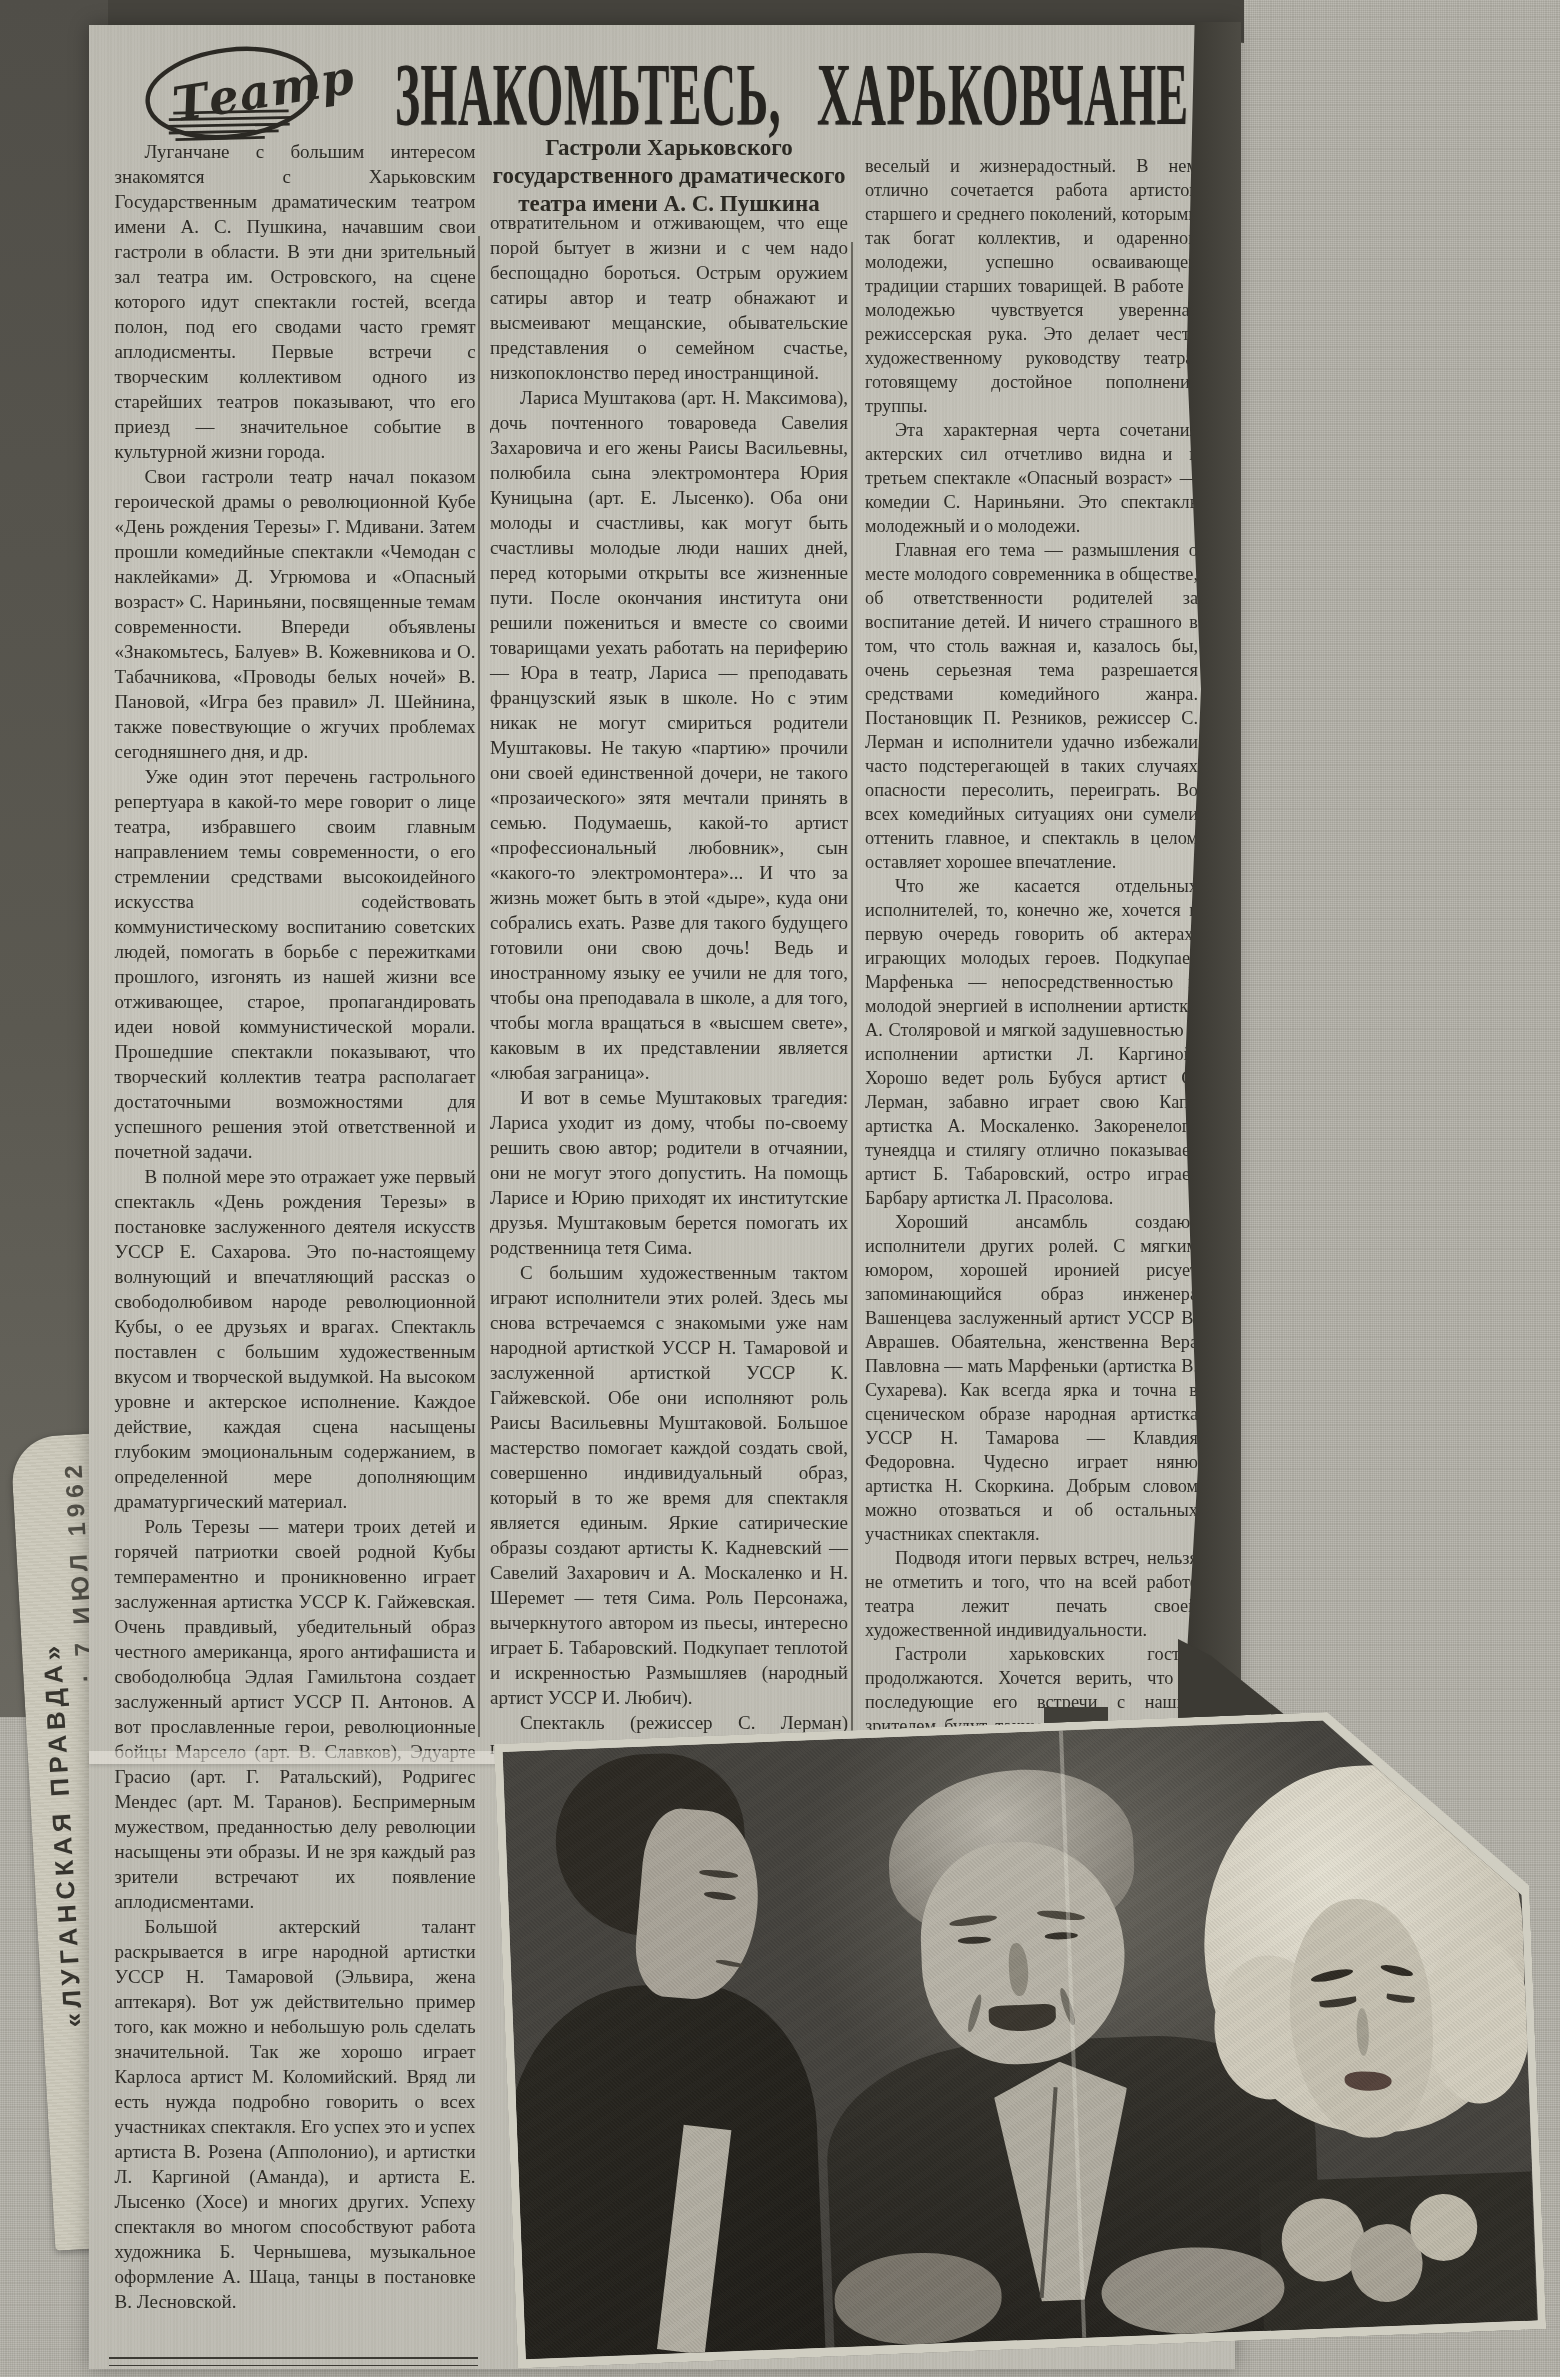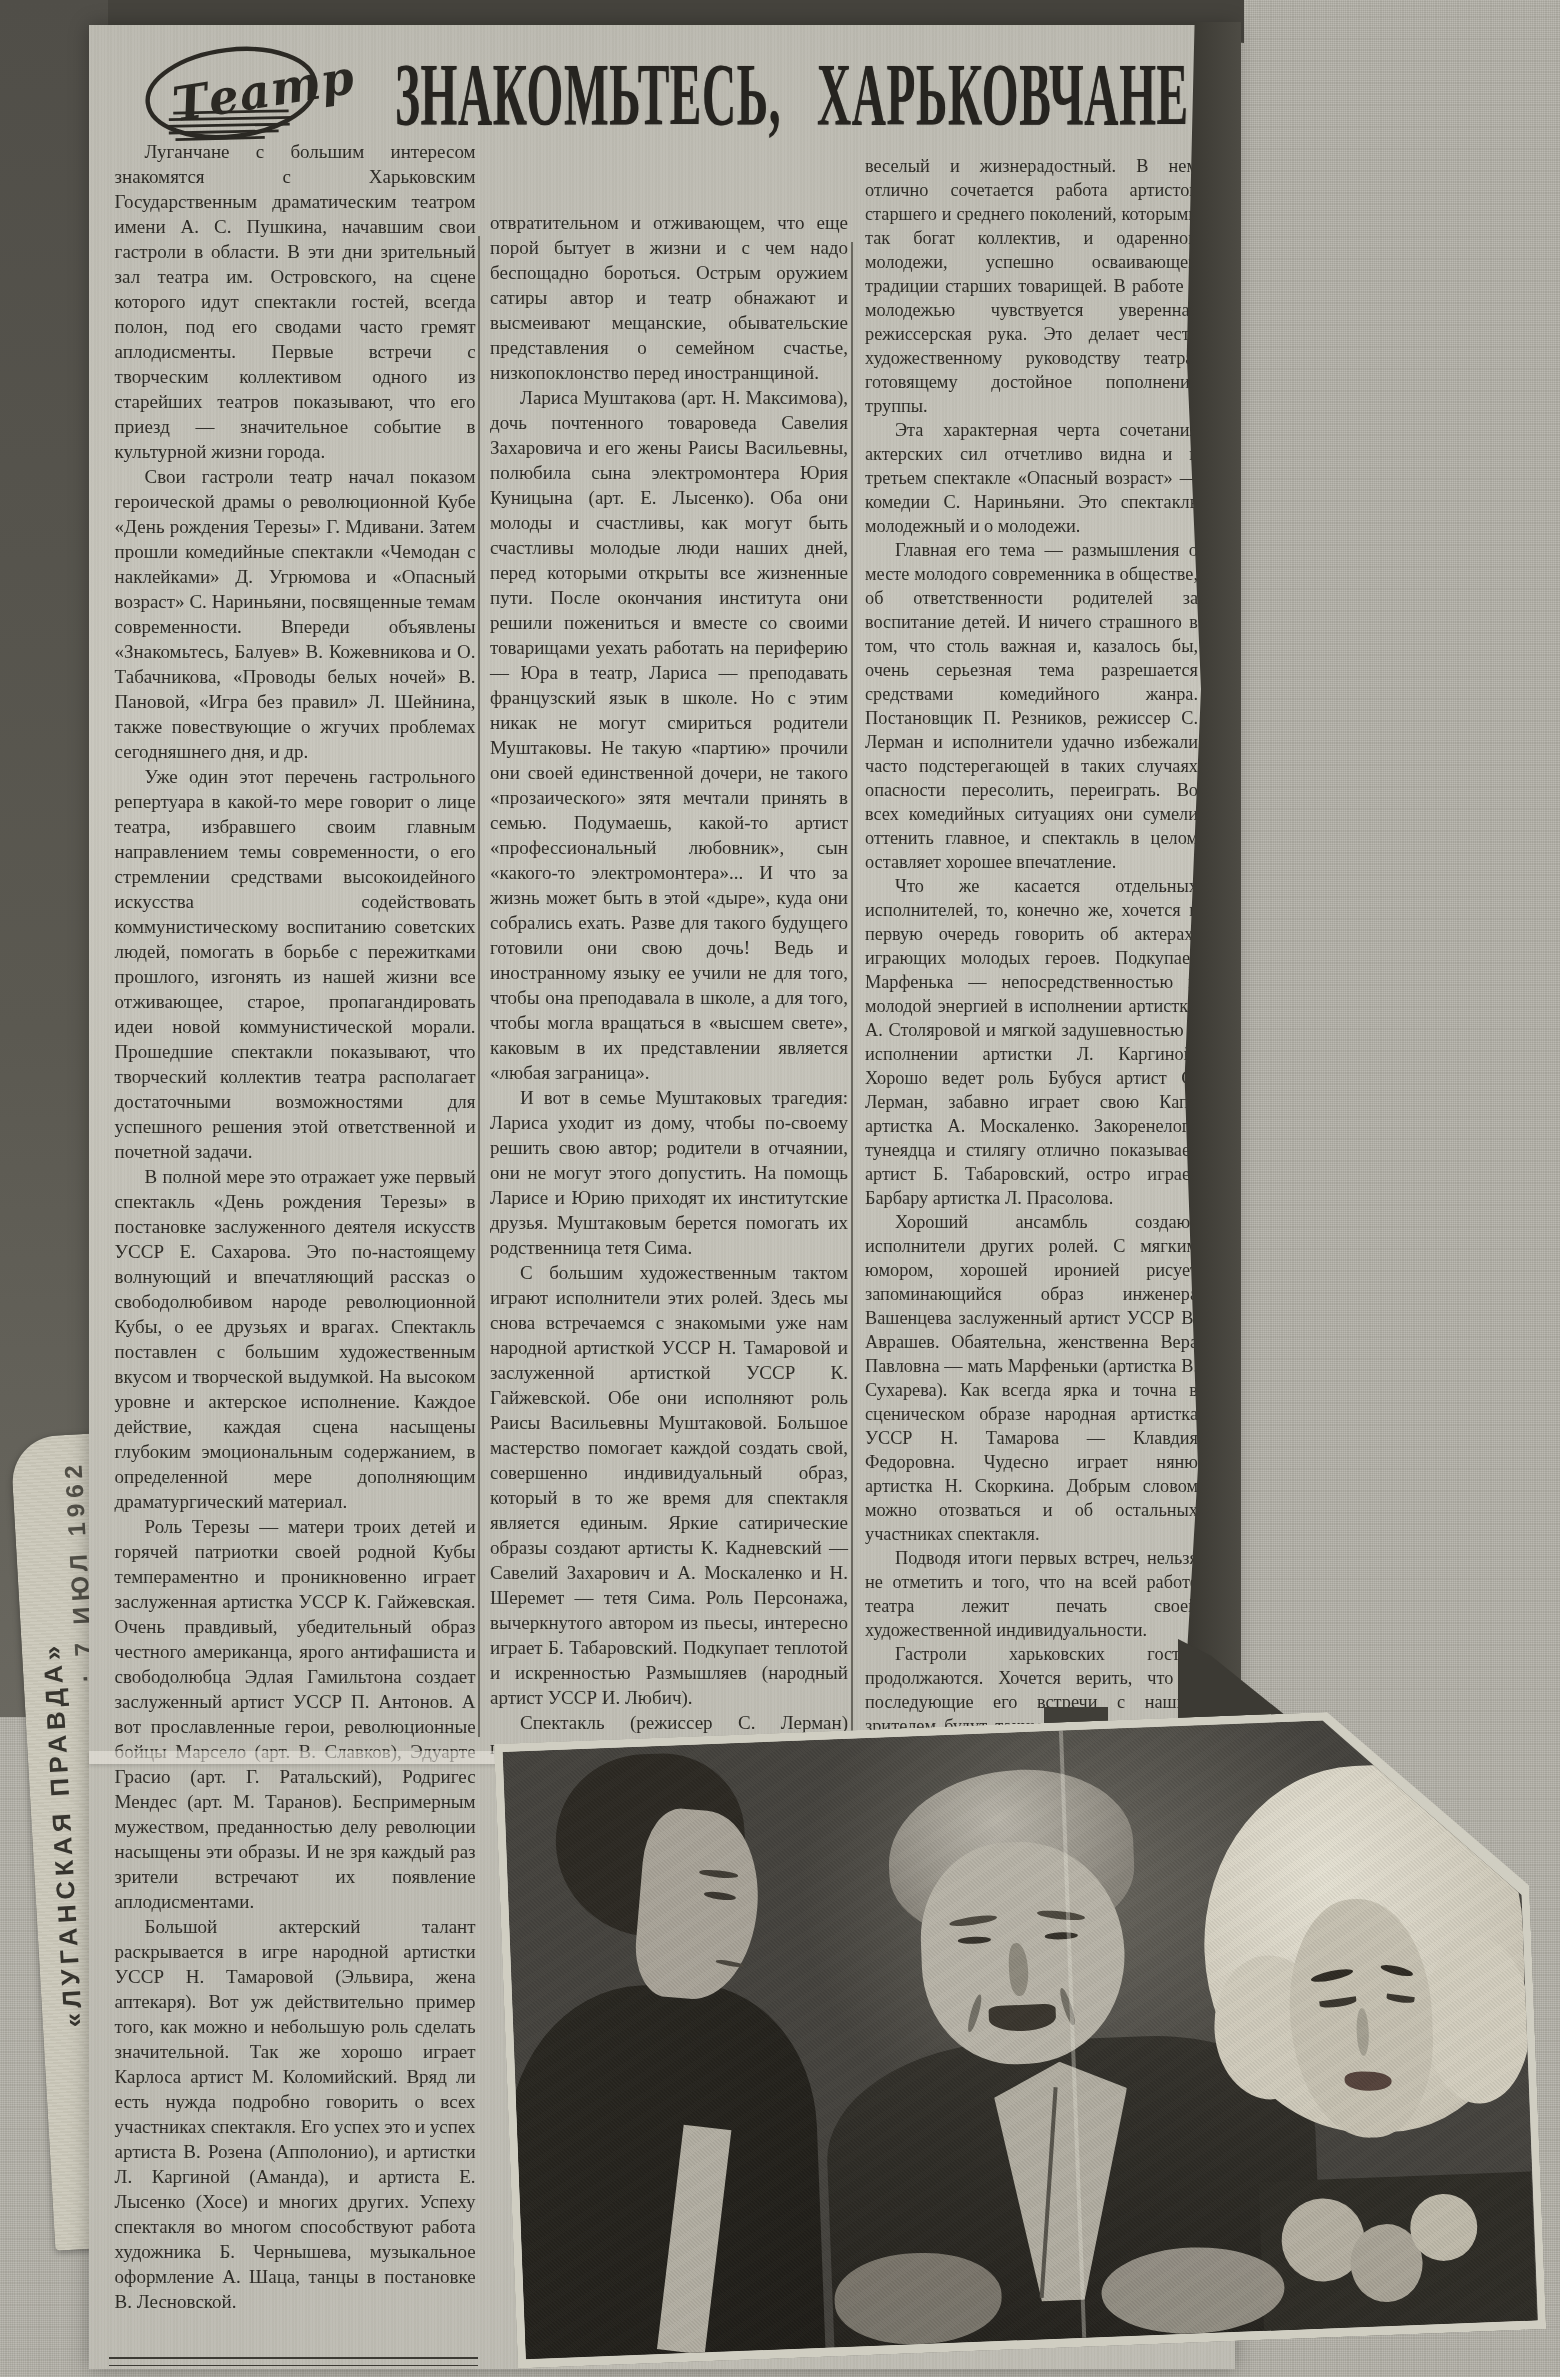--- a/index.html
+++ b/index.html
@@ -166,20 +166,21 @@
 
   <div class="col col1">
       <p>Луганчане с большим интересом знакомятся с Харьковским Государственным драматическим театром имени А. С. Пушкина, начавшим свои гастроли в области. В эти дни зрительный зал театра им. Островского, на сцене которого идут спектакли гостей, всегда полон, под его сводами часто гремят аплодисменты. Первые встречи с творческим коллективом одного из старейших театров показывают, что его приезд — значительное событие в культурной жизни города.</p>
       <p>Свои гастроли театр начал показом героической драмы о революционной Кубе «День рождения Терезы» Г. Мдивани. Затем прошли комедийные спектакли «Чемодан с наклейками» Д. Угрюмова и «Опасный возраст» С. Нариньяни, посвященные темам современности. Впереди объявлены «Знакомьтесь, Балуев» В. Кожевникова и О. Табачникова, «Проводы белых ночей» В. Пановой, «Игра без правил» Л. Шейнина, также повествующие о жгучих проблемах сегодняшнего дня, и др.</p>
       <p>Уже один этот перечень гастрольного репертуара в какой-то мере говорит о лице театра, избравшего своим главным направлением темы современности, о его стремлении средствами высокоидейного искусства содействовать коммунистическому воспитанию советских людей, помогать в борьбе с пережитками прошлого, изгонять из нашей жизни все отживающее, старое, пропагандировать идеи новой коммунистической морали. Прошедшие спектакли показывают, что творческий коллектив театра располагает достаточными возможностями для успешного решения этой ответственной и почетной задачи.</p>
       <p>В полной мере это отражает уже первый спектакль «День рождения Терезы» в постановке заслуженного деятеля искусств УССР Е. Сахарова. Это по-настоящему волнующий и впечатляющий рассказ о свободолюбивом народе революционной Кубы, о ее друзьях и врагах. Спектакль поставлен с большим художественным вкусом и творческой выдумкой. На высоком уровне и актерское исполнение. Каждое действие, каждая сцена насыщены глубоким эмоциональным содержанием, в определенной мере дополняющим драматургический материал.</p>
       <p>Роль Терезы — матери троих детей и горячей патриотки своей родной Кубы темпераментно и проникновенно играет заслуженная артистка УССР К. Гайжевская. Очень правдивый, убедительный образ честного американца, ярого антифашиста и свободолюбца Эдлая Гамильтона создает заслуженный артист УССР П. Антонов. А вот прославленные герои, революционные бойцы Марсело (арт. В. Славков), Эдуарте Грасио (арт. Г. Ратальский), Родригес Мендес (арт. М. Таранов). Беспримерным мужеством, преданностью делу революции насыщены эти образы. И не зря каждый раз зрители встречают их появление аплодисментами.</p>
       <p>Большой актерский талант раскрывается в игре народной артистки УССР Н. Тамаровой (Эльвира, жена аптекаря). Вот уж действительно пример того, как можно и небольшую роль сделать значительной. Так же хорошо играет Карлоса артист М. Коломийский. Вряд ли есть нужда подробно говорить о всех участниках спектакля. Его успех это и успех артиста В. Розена (Апполонио), и артистки Л. Каргиной (Аманда), и артиста Е. Лысенко (Хосе) и многих других. Успеху спектакля во многом способствуют работа художника Б. Чернышева, музыкальное оформление А. Шаца, танцы в постановке В. Лесновской.</p>
     </div>
 
+  <div class="abs col2-header">Гастроли Харьковского государственного драматического театра имени А. С. Пушкина</div>
   <div class="col col2">
       <p class="no-indent">отвратительном и отживающем, что еще порой бытует в жизни и с чем надо беспощадно бороться. Острым оружием сатиры автор и театр обнажают и высмеивают мещанские, обывательские представления о семейном счастье, низкопоклонство перед иностранщиной.</p>
       <p>Лариса Муштакова (арт. Н. Максимова), дочь почтенного товароведа Савелия Захаровича и его жены Раисы Васильевны, полюбила сына электромонтера Юрия Куницына (арт. Е. Лысенко). Оба они молоды и счастливы, как могут быть счастливы молодые люди наших дней, перед которыми открыты все жизненные пути. После окончания института они решили пожениться и вместе со своими товарищами уехать работать на периферию — Юра в театр, Лариса — преподавать французский язык в школе. Но с этим никак не могут смириться родители Муштаковы. Не такую «партию» прочили они своей единственной дочери, не такого «прозаического» зятя мечтали принять в семью. Подумаешь, какой-то артист «профессиональный любовник», сын «какого-то электромонтера»... И что за жизнь может быть в этой «дыре», куда они собрались ехать. Разве для такого будущего готовили они свою дочь! Ведь и иностранному языку ее учили не для того, чтобы она преподавала в школе, а для того, чтобы могла вращаться в «высшем свете», каковым в их представлении является «любая заграница».</p>
       <p>И вот в семье Муштаковых трагедия: Лариса уходит из дому, чтобы по-своему решить свою автор; родители в отчаянии, они не могут этого допустить. На помощь Ларисе и Юрию приходят их институтские друзья. Муштаковым берется помогать их родственница тетя Сима.</p>
       <p>С большим художественным тактом играют исполнители этих ролей. Здесь мы снова встречаемся с знакомыми уже нам народной артисткой УССР Н. Тамаровой и заслуженной артисткой УССР К. Гайжевской. Обе они исполняют роль Раисы Васильевны Муштаковой. Большое мастерство помогает каждой создать свой, совершенно индивидуальный образ, который в то же время для спектакля является единым. Яркие сатирические образы создают артисты К. Кадневский — Савелий Захарович и А. Москаленко и Н. Шеремет — тетя Сима. Роль Персонажа, вычеркнутого автором из пьесы, интересно играет Б. Табаровский. Подкупает теплотой и искренностью Размышляев (народный артист УССР И. Любич).</p>
       <p>Спектакль (режиссер С. Лерман) получился яркий и занимательный,</p>
     </div>
 
   <div class="col col3">
     <div>

